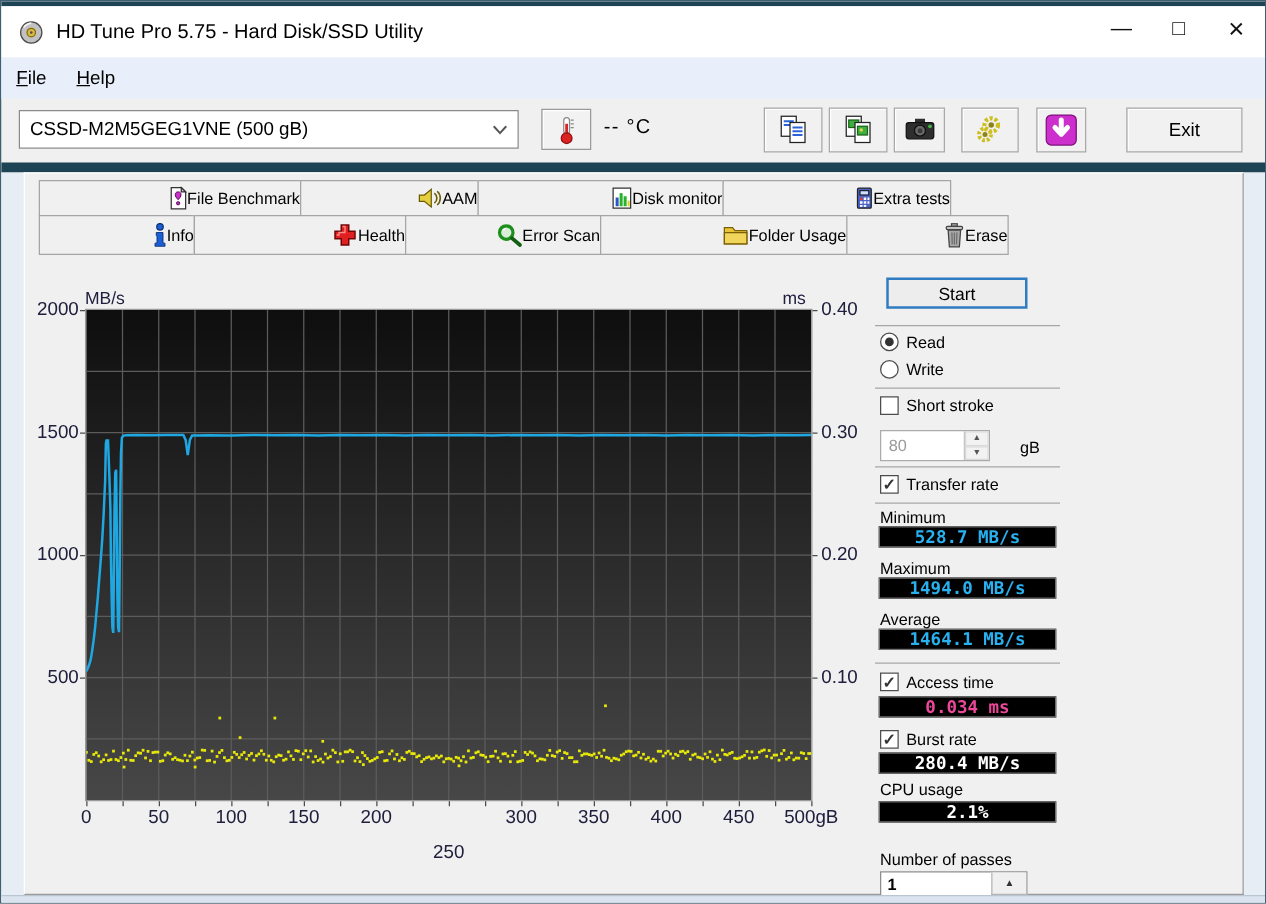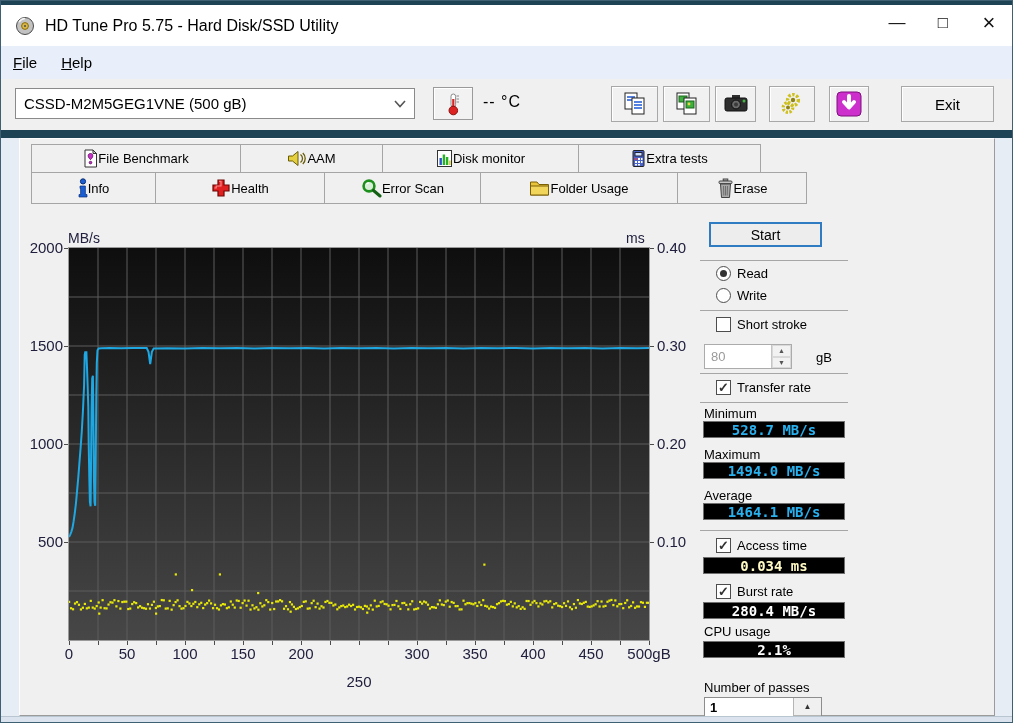--- a/index.html
+++ b/index.html
@@ -42,58 +42,58 @@
   .dark-band { left:0; top:129px; width:1013px; height:8px; background:#1d4354; }
   .frame-bg { left:0; top:137px; width:1013px; height:586px; background:#e7edf4; }
   .panel { left:18px; top:137px; width:976px; height:578px; background:#f0f0f0;
     border-top:1px solid #fdfdfd; border-left:1px solid #fdfdfd;
     border-right:1px solid #9b9b9b; border-bottom:1px solid #9b9b9b; }
 
   
   .tabrow { position:absolute; display:flex; }
   .tabrow1 { left:30px; top:143px; height:29px; }
   .tabrow2 { left:30px; top:171px; height:32px; }
-  .tab { display:flex; align-items:center; justify-content:center; gap:0;
+  .tab { display:flex; align-items:center; justify-content:flex-end; gap:0;
     background:#f0f0f0; border:1px solid #a5a5a5; margin-left:-1px;
     font-size:13px; color:#000; }
   .tab:first-child { margin-left:0; }
   .tab.active { background:#ffffff; border-bottom:1px solid #ffffff; height:35px; margin-top:-3px; z-index:5; }
   .tab svg { flex:0 0 auto; }
 
   
   .plot { left:67px; top:246px; width:582px; height:394px; border:1px solid #9a9a9a;
     background:linear-gradient(#0e0e0e,#474747); }
   .axis-label { position:absolute; font-size:15px; color:#20203e; }
   .al-left { text-align:right; }
   .axis-title { position:absolute; font-size:14px; color:#20203e; }
   .tickmark { position:absolute; background:#4b4b4b; }
 
   
   .start-btn { left:708px; top:221px; width:113px; height:25px; background:#ededed;
     border:2px solid #2f7cc2; font-size:14px; color:#000; display:flex; align-items:center; justify-content:center; }
   .sep { position:absolute; left:699px; width:148px; height:1px; background:#a6a6a6; }
 
-  .ctl-row { position:absolute; left:703px; display:flex; align-items:center; gap:6px; font-size:13px; color:#000;margin-left:12px; }
+  .ctl-row { position:absolute; left:703px; display:flex; align-items:center; gap:6px; font-size:13px; color:#000; }
   .radio { width:15px; height:15px; border-radius:50%; border:1px solid #4d4d4d; background:#fff;
     display:flex; align-items:center; justify-content:center; }
   .radio .dot { width:7px; height:7px; border-radius:50%; background:#333; }
   .checkbox { width:15px; height:15px; border:1px solid #4d4d4d; background:#fff;
     display:flex; align-items:center; justify-content:center; font-size:13px; font-weight:bold; color:#333; line-height:1; }
 
   .spinbox { left:703px; top:343px; width:88px; height:25px; border:1px solid #ababab; background:#fff; display:flex; }
   .spinbox .val { flex:1; font-size:13px; color:#9a9a9a; display:flex; align-items:center; padding-left:6px; }
   .spin-col { width:20px; display:flex; flex-direction:column; border-left:1px solid #c5c5c5; }
   .spin-col div { flex:1; font-size:7px; color:#555; background:#f2f2f2; display:flex; align-items:center; justify-content:center; border:1px solid #d9d9d9; }
   .unit { position:absolute; left:815px; top:349px; font-size:13px; color:#000; }
 
   .field-label { position:absolute; left:703px; font-size:13px; color:#000; }
   .value-box { position:absolute; left:702px; width:142px; height:17px; background:#000;
     border:1px solid #6f6f6f; display:flex; align-items:center; justify-content:center;
     font-family:"DejaVu Sans Mono", monospace; font-weight:bold; font-size:14px; letter-spacing:0px; }
-  .v-cyan { color:#29b1ef; } .v-yellow { color:#fef9c3; } .v-white { color:#ffffff; }
+  .v-cyan { color:#29b1ef; } .v-yellow { color:#ec4899; } .v-white { color:#ffffff; }
 
   .passes-spin { left:703px; top:696px; width:118px; height:20px; background:#fff; border:1px solid #8d8d8d; display:flex; }
   .passes-spin .val { flex:1; font-size:13px; font-weight:bold; color:#000; display:flex; align-items:center; padding-left:5px; }
   .passes-spin .up { width:28px; background:#f0f0f0; border-left:1px solid #b5b5b5; border-bottom:1px solid #b5b5b5;
     font-size:8px; color:#333; display:flex; align-items:center; justify-content:center; }
 
   .bottom-strip { left:0; top:715px; width:1013px; height:8px; background:#dbe4ee; border-top:1px solid #b9c6d2; }
 </style>
 </head>
 <body>

